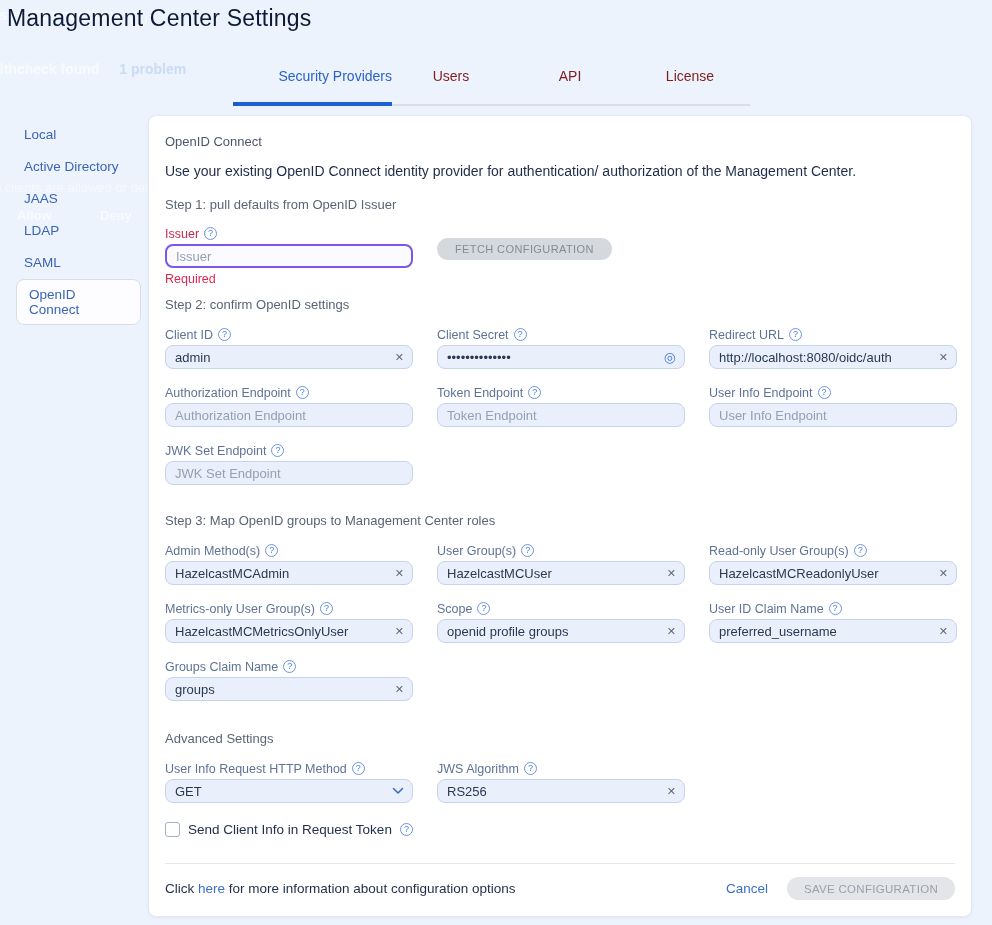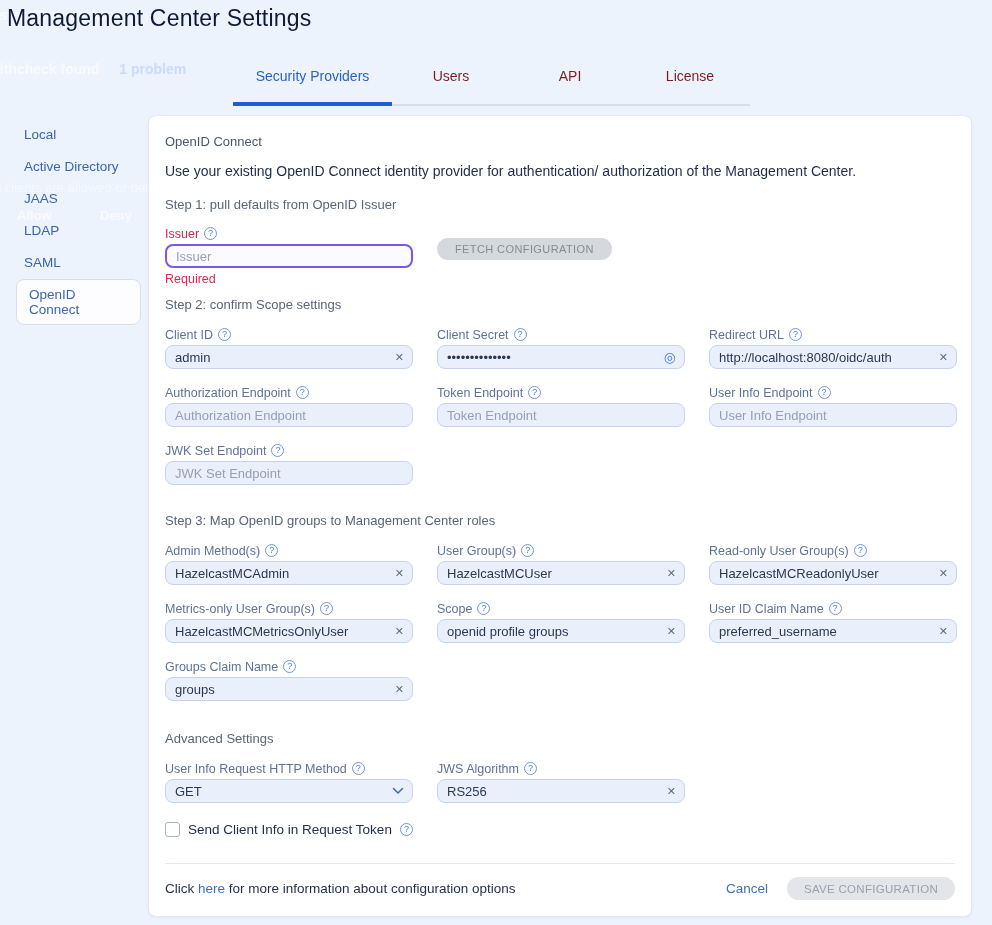--- a/index.html
+++ b/index.html
@@ -15,21 +15,21 @@
               font-size:13px; vertical-align:-3px; margin-left:8px; font-weight:normal; }
 
   
   .page-title { position:absolute; top:5px; left:7px; width:100%; text-align:left; z-index:1;
                 font-size:23px; font-weight:500; color:#0e1b36; letter-spacing:0.2px; }
 
   
   .tabs { position:absolute; top:68px; left:233px; width:517px; display:flex; z-index:1;
           border-bottom:2px solid #dadde4; }
   .tab { text-align:center; font-size:14px; color:#7f1d1d; padding-bottom:20px; cursor:pointer; }
-  .tab.active { color:#2a62c9; border-bottom:4px solid #1e5ed2; margin-bottom:-2px; padding-bottom:12px; }
+  .tab.active { color:#2a62c9; border-bottom:4px solid #1e5ed2; margin-bottom:-2px; padding-bottom:12px;text-align:right; }
 
   
   .sidebar { position:absolute; top:119px; left:16px; width:125px; z-index:1; }
   .side-item { padding:8px 8px; font-size:13.5px; color:#3a64b5; cursor:pointer; margin-bottom:1px; }
   .side-item.selected { background:#fdfdff; border:1px solid #d8dde7; border-radius:8px; padding:7px 12px; }
 
   
   .panel { position:absolute; top:115px; left:148px; width:824px; height:802px; z-index:1;
            background:#ffffff; border:1px solid #e3e8f1; border-radius:8px;
            box-shadow:0 1px 3px rgba(20,40,80,0.06); padding:16px; }
@@ -123,21 +123,21 @@
           <span class="help-icon">?</span>
         </div>
         <div class="input-wrap">
           <input class="text-input focus-purple" readonly="" placeholder="Issuer" style="">
         </div>
         <div class="error-text">Required</div>
       </div>
       <button class="btn-pill fetch-btn">FETCH CONFIGURATION</button>
     </div>
 
-    <div class="section-title mt-step2">Step 2: confirm Scope settings</div>
+    <div class="section-title mt-step2">Step 2: confirm OpenID settings</div>
 
     <div class="fields-row">
       <div class="field">
         <div class="field-label-row">
             <span class="field-label">Client ID</span>
             <span class="help-icon">?</span>
           </div>
         <div class="input-wrap"><input class="text-input" readonly="" value="admin" style=""><span class="trail-icon clear-glyph">✕</span></div>
       </div>
       <div class="field">

